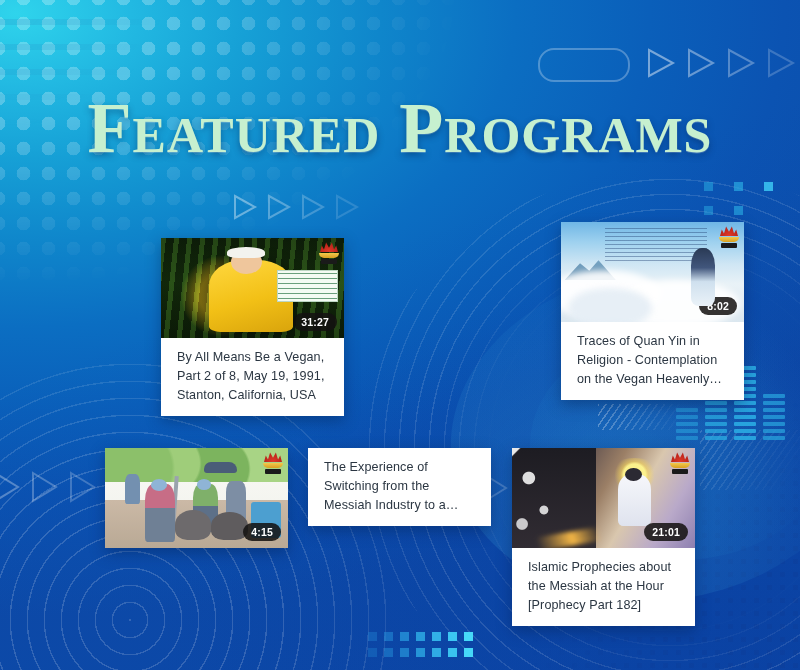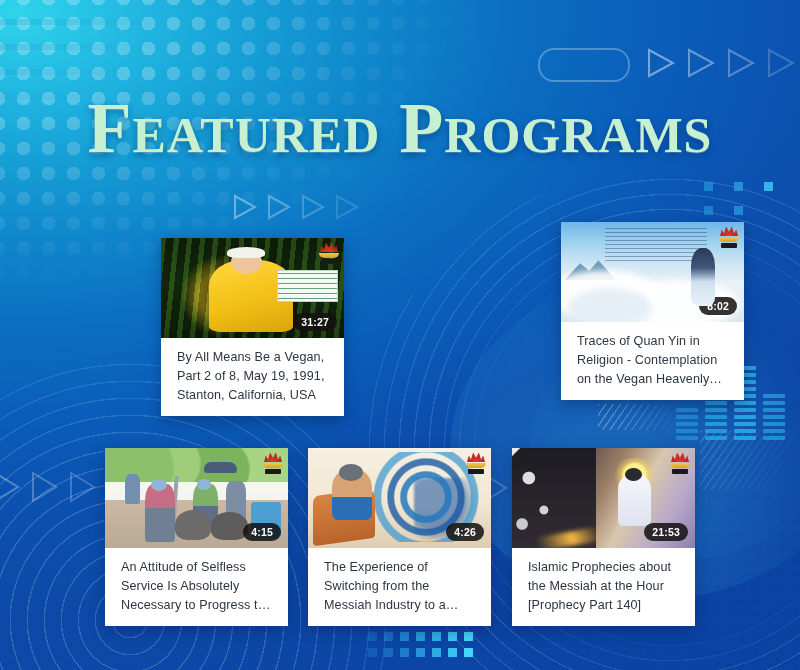--- a/index.html
+++ b/index.html
@@ -525,55 +525,38 @@
         <div class="bag1"></div>
           <div class="bag2"></div>
       </div>
       <div class="logo">
         <div class="lotus"></div>
           <div class="base"></div>
           <div class="tag"></div>
       </div>
       <div class="badge">4:15</div>
     </div>
-    <div class="cardtext">An Attitude of Selfless Service Is Absolutely Necessary to Progress t…</div>
   </div>
 
   <div class="card" style="left:308px;top:448px;">
-    <div class="thumb">
-      <div class="art art-watercolor art-fish">
-        <div class="sand"></div>
-          <div class="swirl2"></div>
-          <div class="swirl"></div>
-        <div class="boat"></div>
-          <div class="man"></div>
-          <div class="mhead"></div>
-      </div>
-      <div class="logo">
-        <div class="lotus"></div>
-          <div class="base"></div>
-          <div class="tag"></div>
-      </div>
-      <div class="badge">4:26</div>
-    </div>
     <div class="cardtext">The Experience of Switching from the Messiah Industry to a…</div>
   </div>
 
   <div class="card" style="left:512px;top:448px;">
     <div class="thumb">
       <div class="art art-islam">
         <div class="rocks"></div>
           <div class="glow"></div>
           <div class="figure"></div>
           <div class="fhead"></div>
           <div class="beam"></div>
       </div>
       <div class="logo">
         <div class="lotus"></div>
           <div class="base"></div>
           <div class="tag"></div>
       </div>
-      <div class="badge">21:53</div>
+      <div class="badge">21:01</div>
     </div>
-    <div class="cardtext">Islamic Prophecies about the Messiah at the Hour [Prophecy Part 140]</div>
+    <div class="cardtext">Islamic Prophecies about the Messiah at the Hour [Prophecy Part 182]</div>
   </div>
 
 </div>
 
 </body></html>

